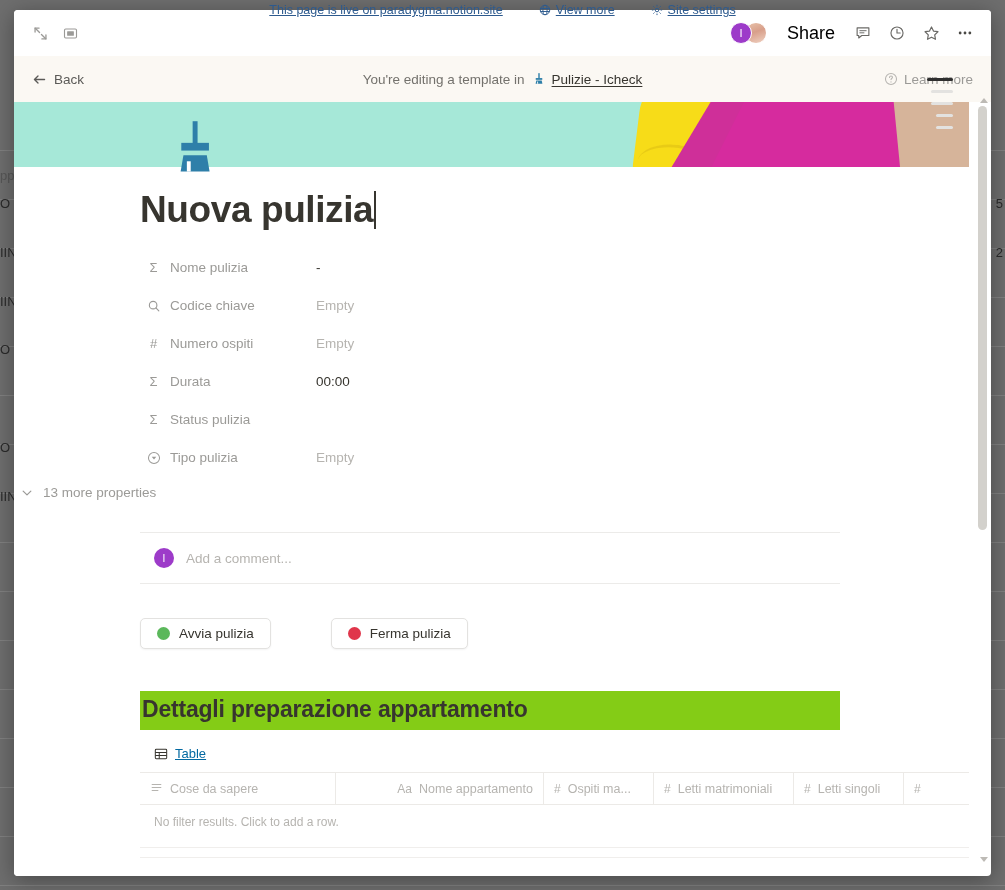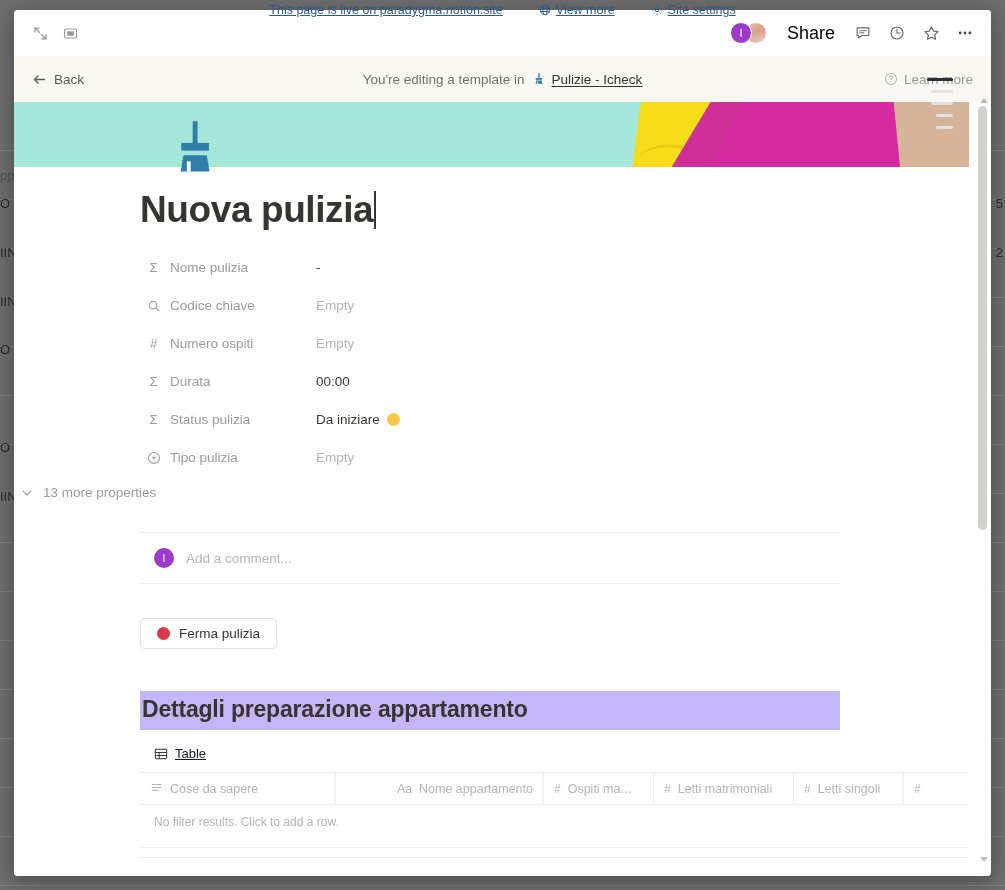--- a/index.html
+++ b/index.html
@@ -228,31 +228,31 @@
     font-size: 13.5px; color: #37352f; cursor: pointer;
     box-shadow: 0 1px 2px rgba(15,15,15,0.05);
   }
   .btn-dot { width: 13px; height: 13px; border-radius: 50%; }
   .btn-dot.green { background: #5bb85b; }
   .btn-dot.red { background: #e0364b; }
 
   
   #section-heading {
     margin: 42px 0 0 126px;
-    width: 700px; background: #c4b5fd;
+    width: 700px; background: #84cc16;
     font-size: 23px; font-weight: bold; color: #37352f;
     padding: 5px 2px 7px 2px;
     letter-spacing: -0.2px;
   }
 
   
   #db-tab-row {
     margin: 16px 0 0 140px;
     display: flex; align-items: center; gap: 7px;
-    font-size: 13px; color: #0f172a; cursor: pointer; width: 80px; text-decoration: underline;
+    font-size: 13px; color: #0369a1; cursor: pointer; width: 80px; text-decoration: underline;
   }
   #table-wrap {
     margin: 11px 0 0 126px;
     width: 850px;
     overflow: hidden;
   }
   #table-head {
     display: flex; height: 33px;
     border-top: 1px solid #eceae7;
     border-bottom: 1px solid #eceae7;
@@ -517,24 +517,20 @@
           </div>
           <div class="prop-value">
             <span>00:00</span>
           </div>
         </div>
         <div class="prop-row">
           <div class="prop-name">
             <span class="prop-icon">Σ</span>
             <span>Status pulizia</span>
           </div>
-          <div class="prop-value">
-            <span>Da iniziare</span>
-            <span class="status-dot" style="background: rgb(247, 201, 72);"></span>
-          </div>
         </div>
         <div class="prop-row">
           <div class="prop-name">
             <span class="prop-icon">
               <svg width="14" height="14" viewBox="0 0 16 16" fill="none" stroke="#9b9a97" stroke-width="1.15">
                 <circle cx="8" cy="8" r="6.3"></circle>
                 <path d="M5.4 6.6L8 9.6l2.6-3z" fill="#9b9a97" stroke="none"></path>
               </svg>
             </span>
             <span>Tipo pulizia</span>
@@ -554,20 +550,24 @@
 
     
     <div id="comment-row">
       <span id="comment-avatar">I</span>
       <span id="comment-placeholder">Add a comment...</span>
     </div>
 
     
     <div id="action-buttons">
         <div class="action-btn">
+          <span class="btn-dot green" style="background: rgb(91, 184, 91);"></span>
+          <span>Avvia pulizia</span>
+        </div>
+        <div class="action-btn">
           <span class="btn-dot red" style="background: rgb(224, 54, 75);"></span>
           <span>Ferma pulizia</span>
         </div>
       </div>
 
     
     <div id="section-heading">Dettagli preparazione appartamento</div>
 
     
     <div id="db-tab-row">

